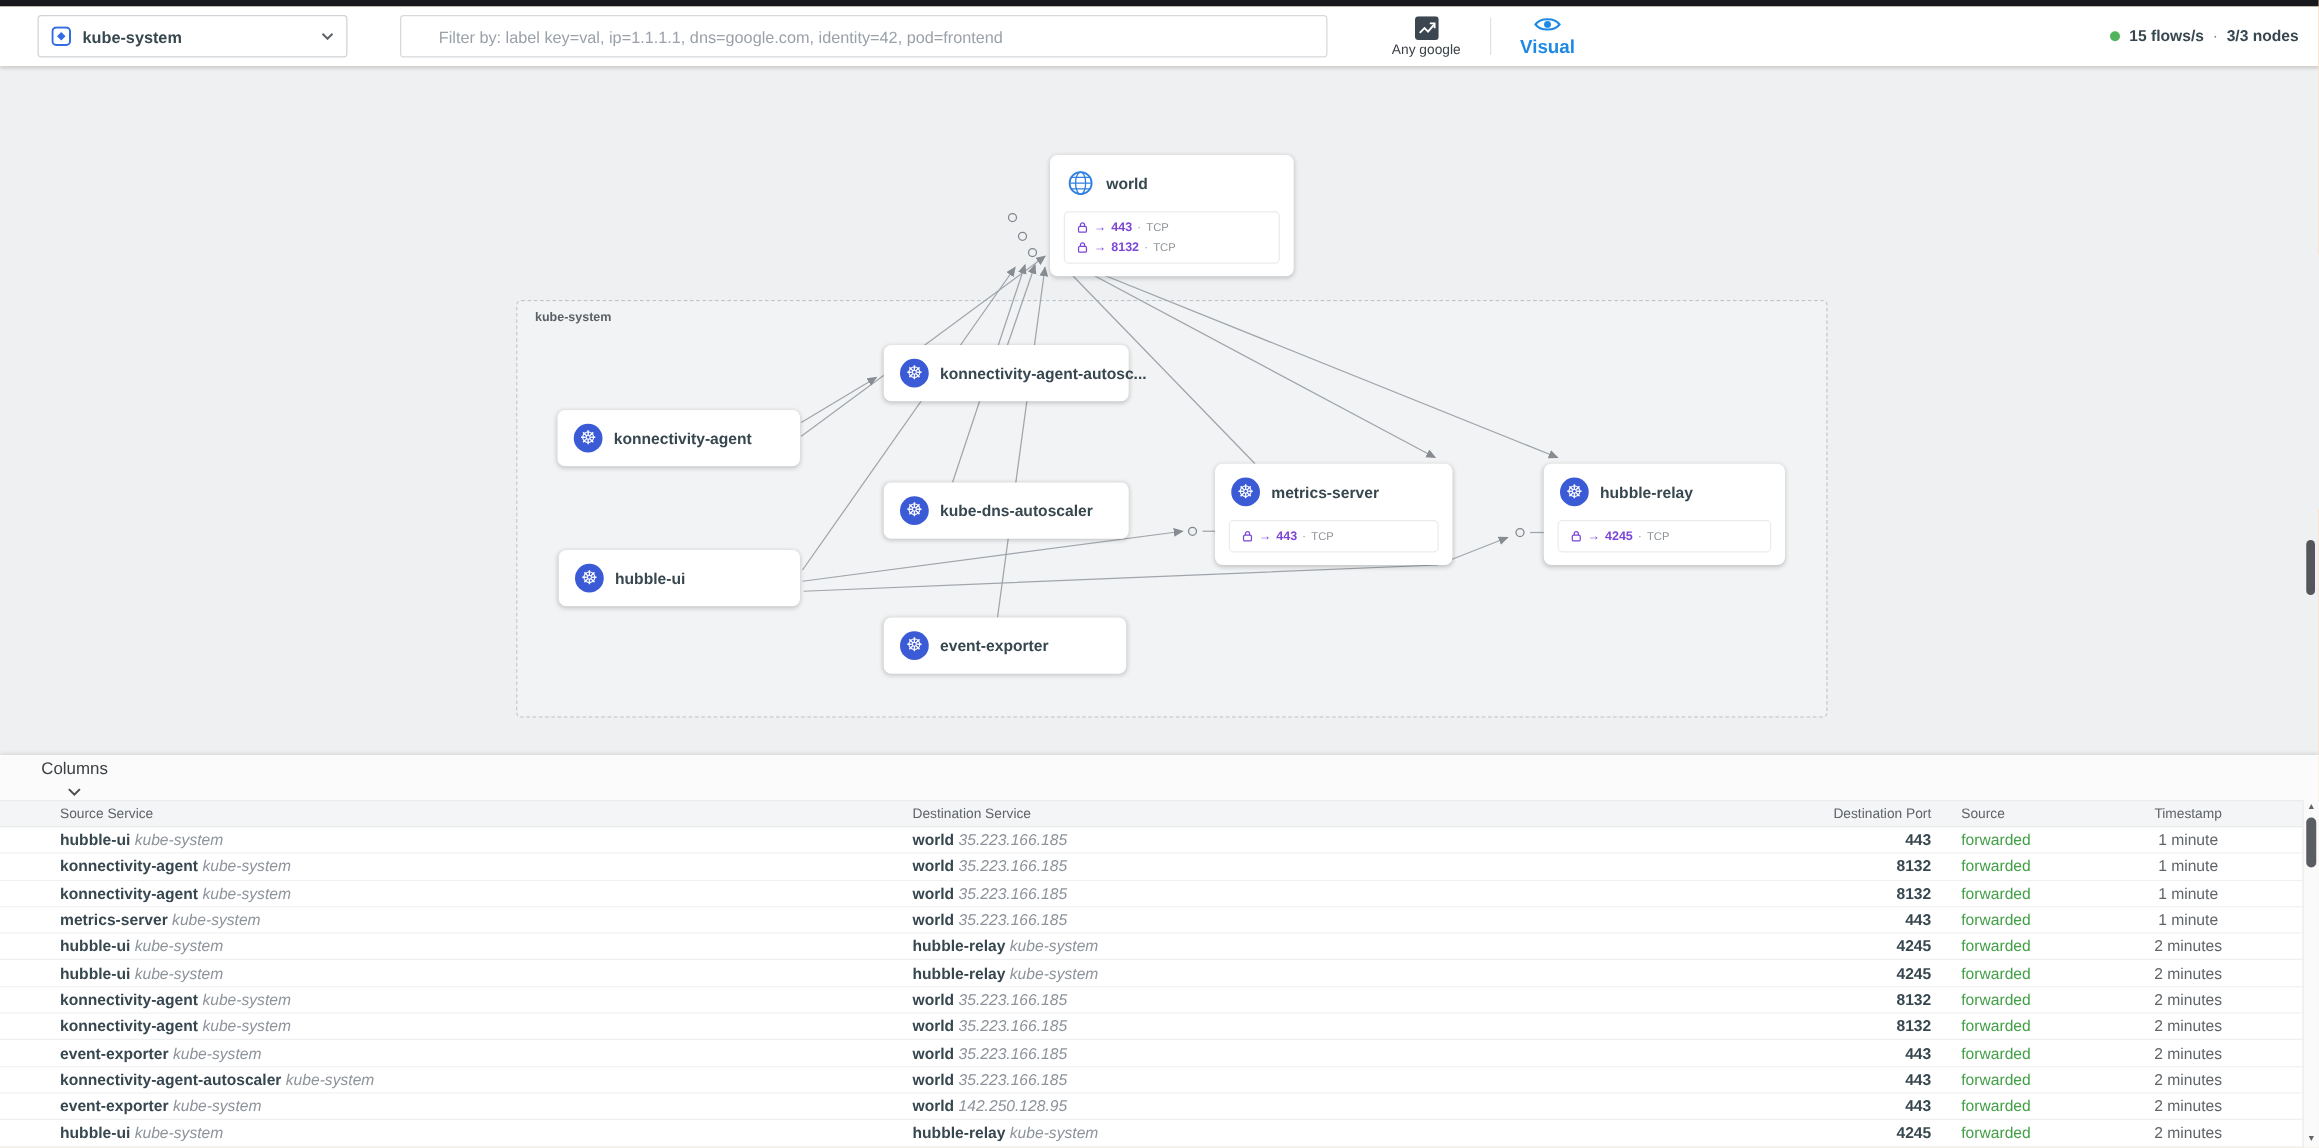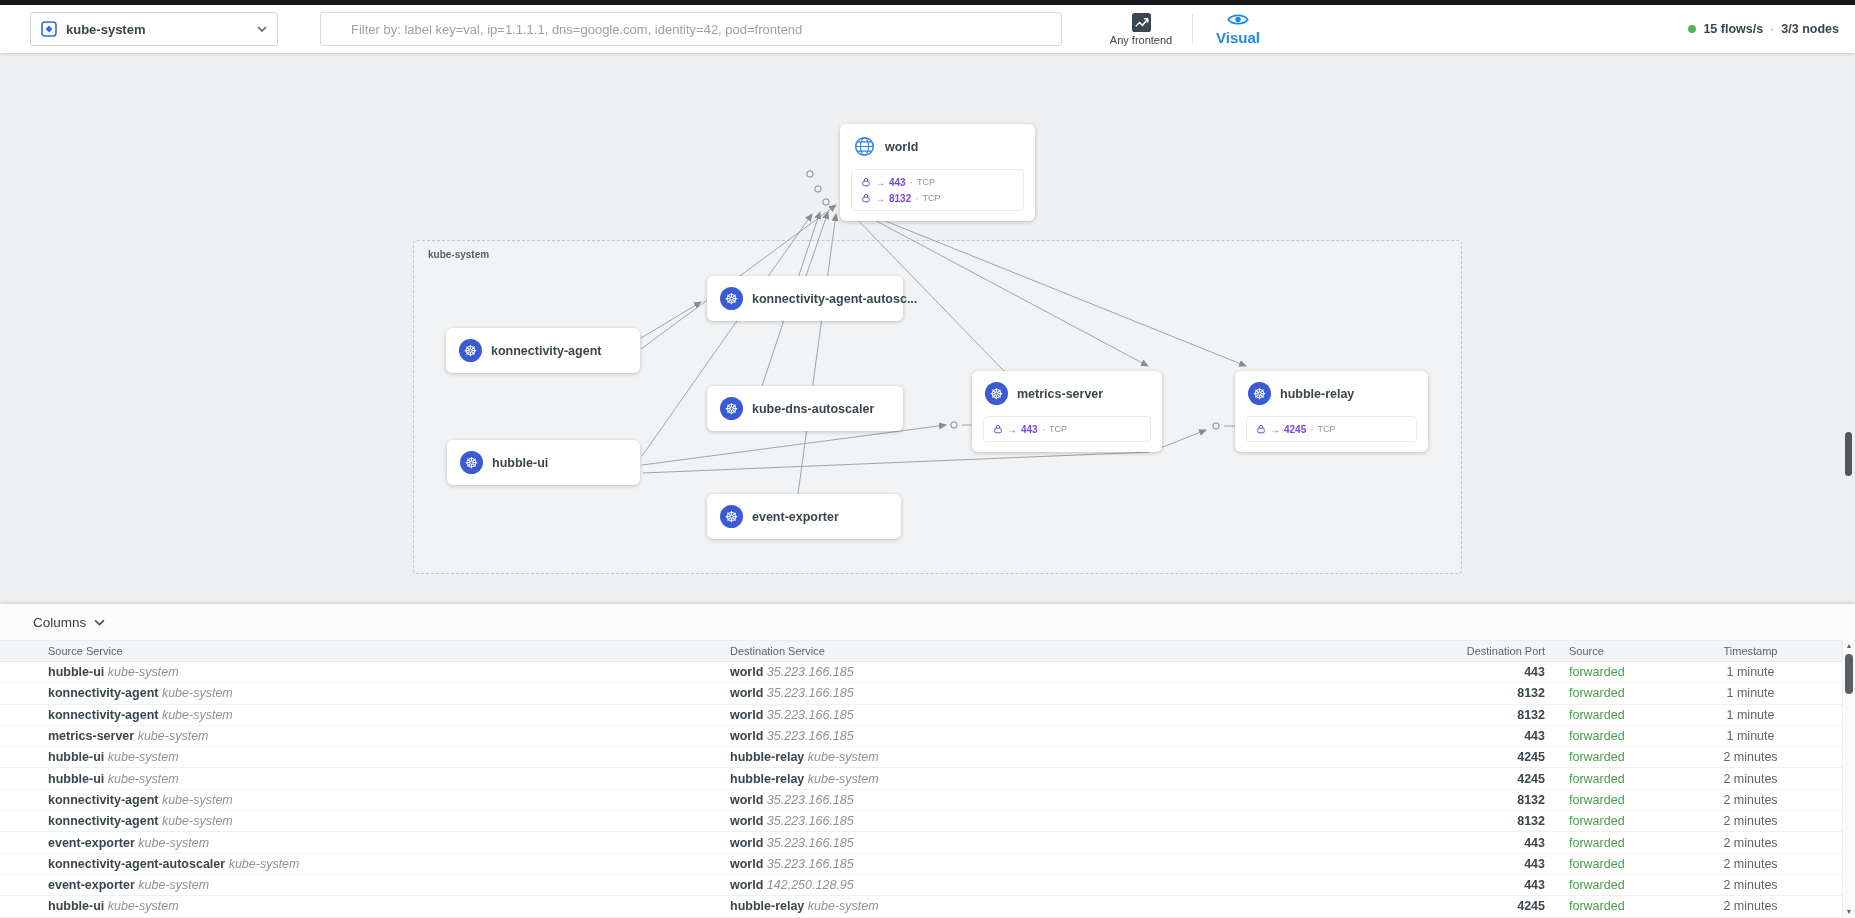--- a/index.html
+++ b/index.html
@@ -50,21 +50,21 @@
   .port-dot { color:#9aa0a6; font-size:10px; }
   .port-proto { color:#8d9298; font-size:9px; }
   .map-scroll-thumb { position:absolute; right:3px; top:432px; width:7px; height:44px; border-radius:4px;
                       background:#53575b; z-index:12; cursor:pointer; }
 
   
   .flows-panel { position:absolute; top:604px; left:0; right:0; bottom:0; background:#fff; z-index:20;
                  box-shadow:0 -1px 4px rgba(0,0,0,0.15); }
   .columns-bar { height:36px; display:flex; align-items:center; padding-left:33px; background:#fbfbfc; }
   .columns-btn { display:flex; align-items:center; gap:8px; background:none; border:none; font-family:inherit;
-                 font-size:13.5px; color:#3c4043; cursor:pointer; }
+                 font-size:13.5px; color:#3c4043; cursor:pointer;flex-direction:column; }
   .flow-header { height:22px; display:flex; align-items:center; background:#f4f5f6;
                  border-top:1px solid #e9ebec; border-bottom:1px solid #e4e6e8; font-size:11px; color:#5f6368; }
   .flow-row { height:21.3px; display:flex; align-items:center; border-bottom:1px solid #eef0f1;
               font-size:12.5px; color:#37474f; cursor:pointer; background:#fff; }
   .c-src  { flex:0 0 700px; padding-left:48px; overflow:hidden; white-space:nowrap; }
   .c-dst  { flex:0 0 515px; padding-left:30px; overflow:hidden; white-space:nowrap; }
   .c-port { flex:0 0 330px; text-align:right; }
   .flow-row .c-port { font-weight:bold; }
   .c-verdict { flex:0 0 140px; padding-left:24px; }
   .flow-row .c-verdict { color:#43a047; }
@@ -104,21 +104,21 @@
     <input class="filter-input" placeholder="Filter by: label key=val, ip=1.1.1.1, dns=google.com, identity=42, pod=frontend" style="">
 
     <div class="verdict-filter">
       <span style="display:flex;">
         <svg width="19" height="19" viewBox="0 0 20 20">
             <rect width="20" height="20" rx="3" fill="#3b4650"></rect>
             <path d="M4 14 l4-4 3 3 5-6" stroke="#fff" stroke-width="1.6" fill="none"></path>
             <path d="M12.5 6 h4 v4" stroke="#fff" stroke-width="1.6" fill="none"></path>
           </svg>
       </span>
-      <span class="verdict-label">Any frontend</span>
+      <span class="verdict-label">Any google</span>
     </div>
 
     <div class="topbar-divider"></div>
 
     <div class="visual-toggle">
       <span style="display:flex;">
         <svg width="22" height="15" viewBox="0 0 24 15">
             <path d="M1.5 7.5 C5.5 1.5 18.5 1.5 22.5 7.5 C18.5 13.5 5.5 13.5 1.5 7.5 Z" fill="none" stroke="#1e88e5" stroke-width="1.9"></path>
             <circle cx="12" cy="7.5" r="3" fill="#1e88e5"></circle>
           </svg>

